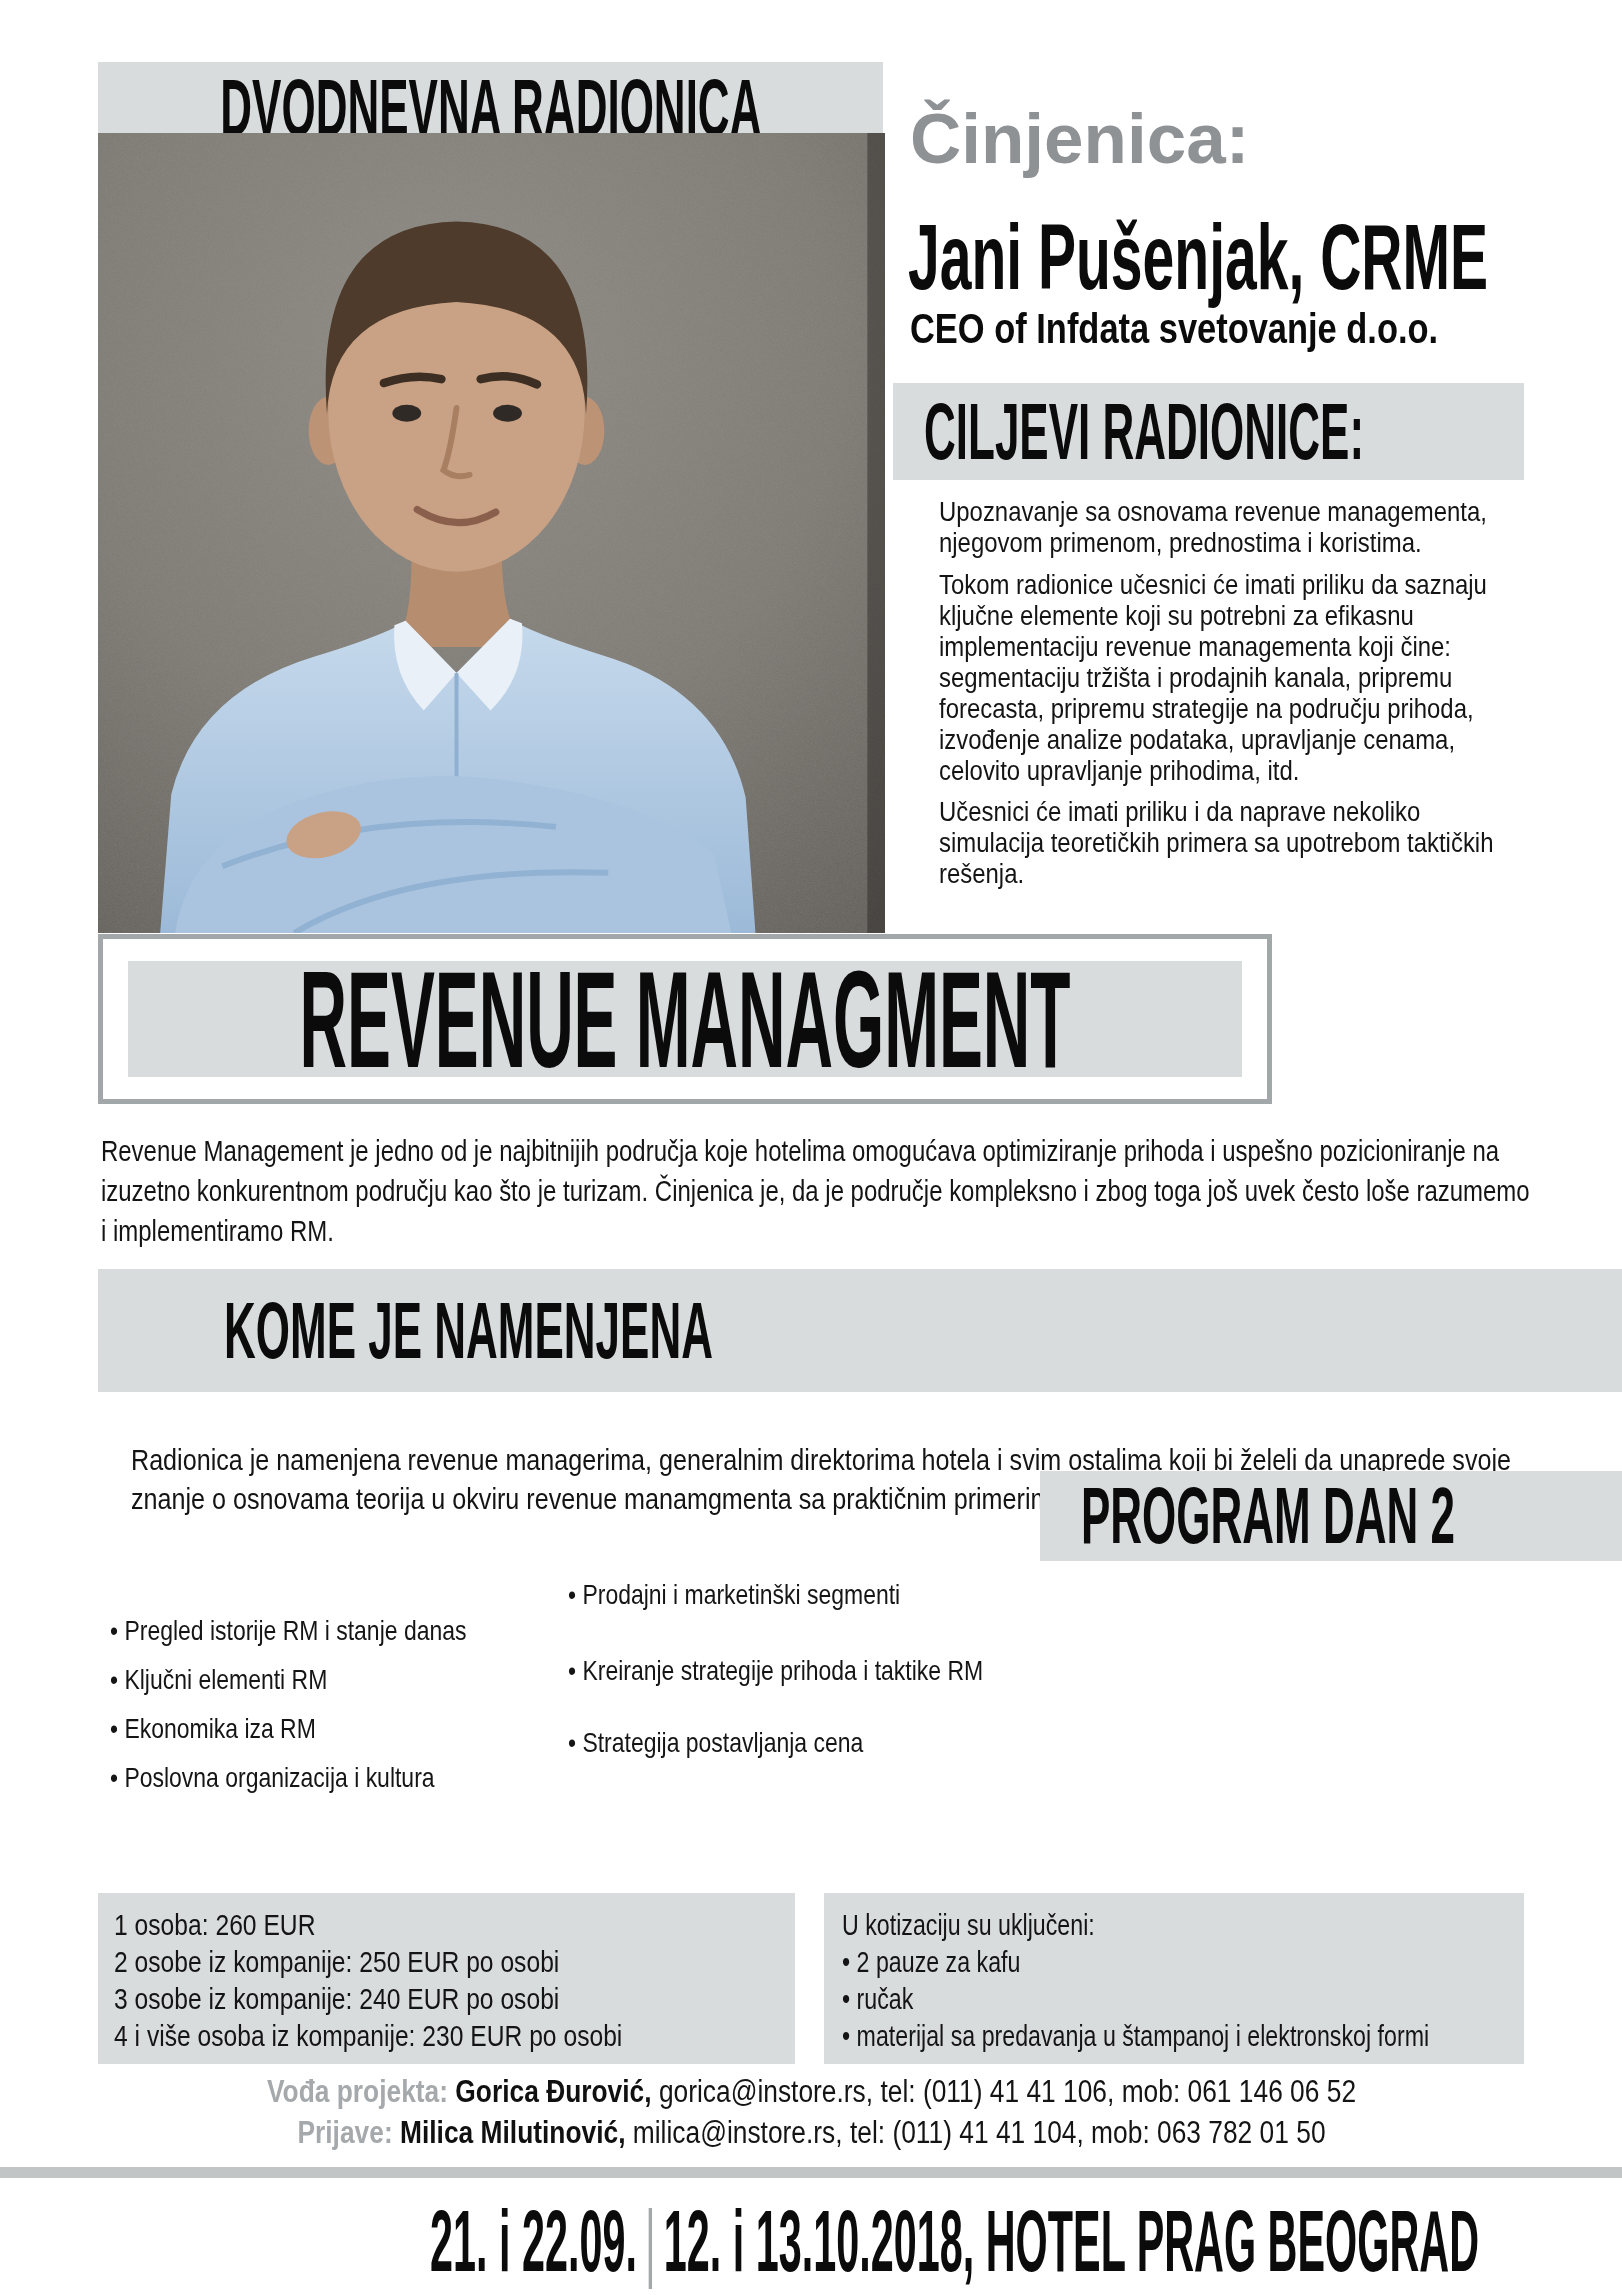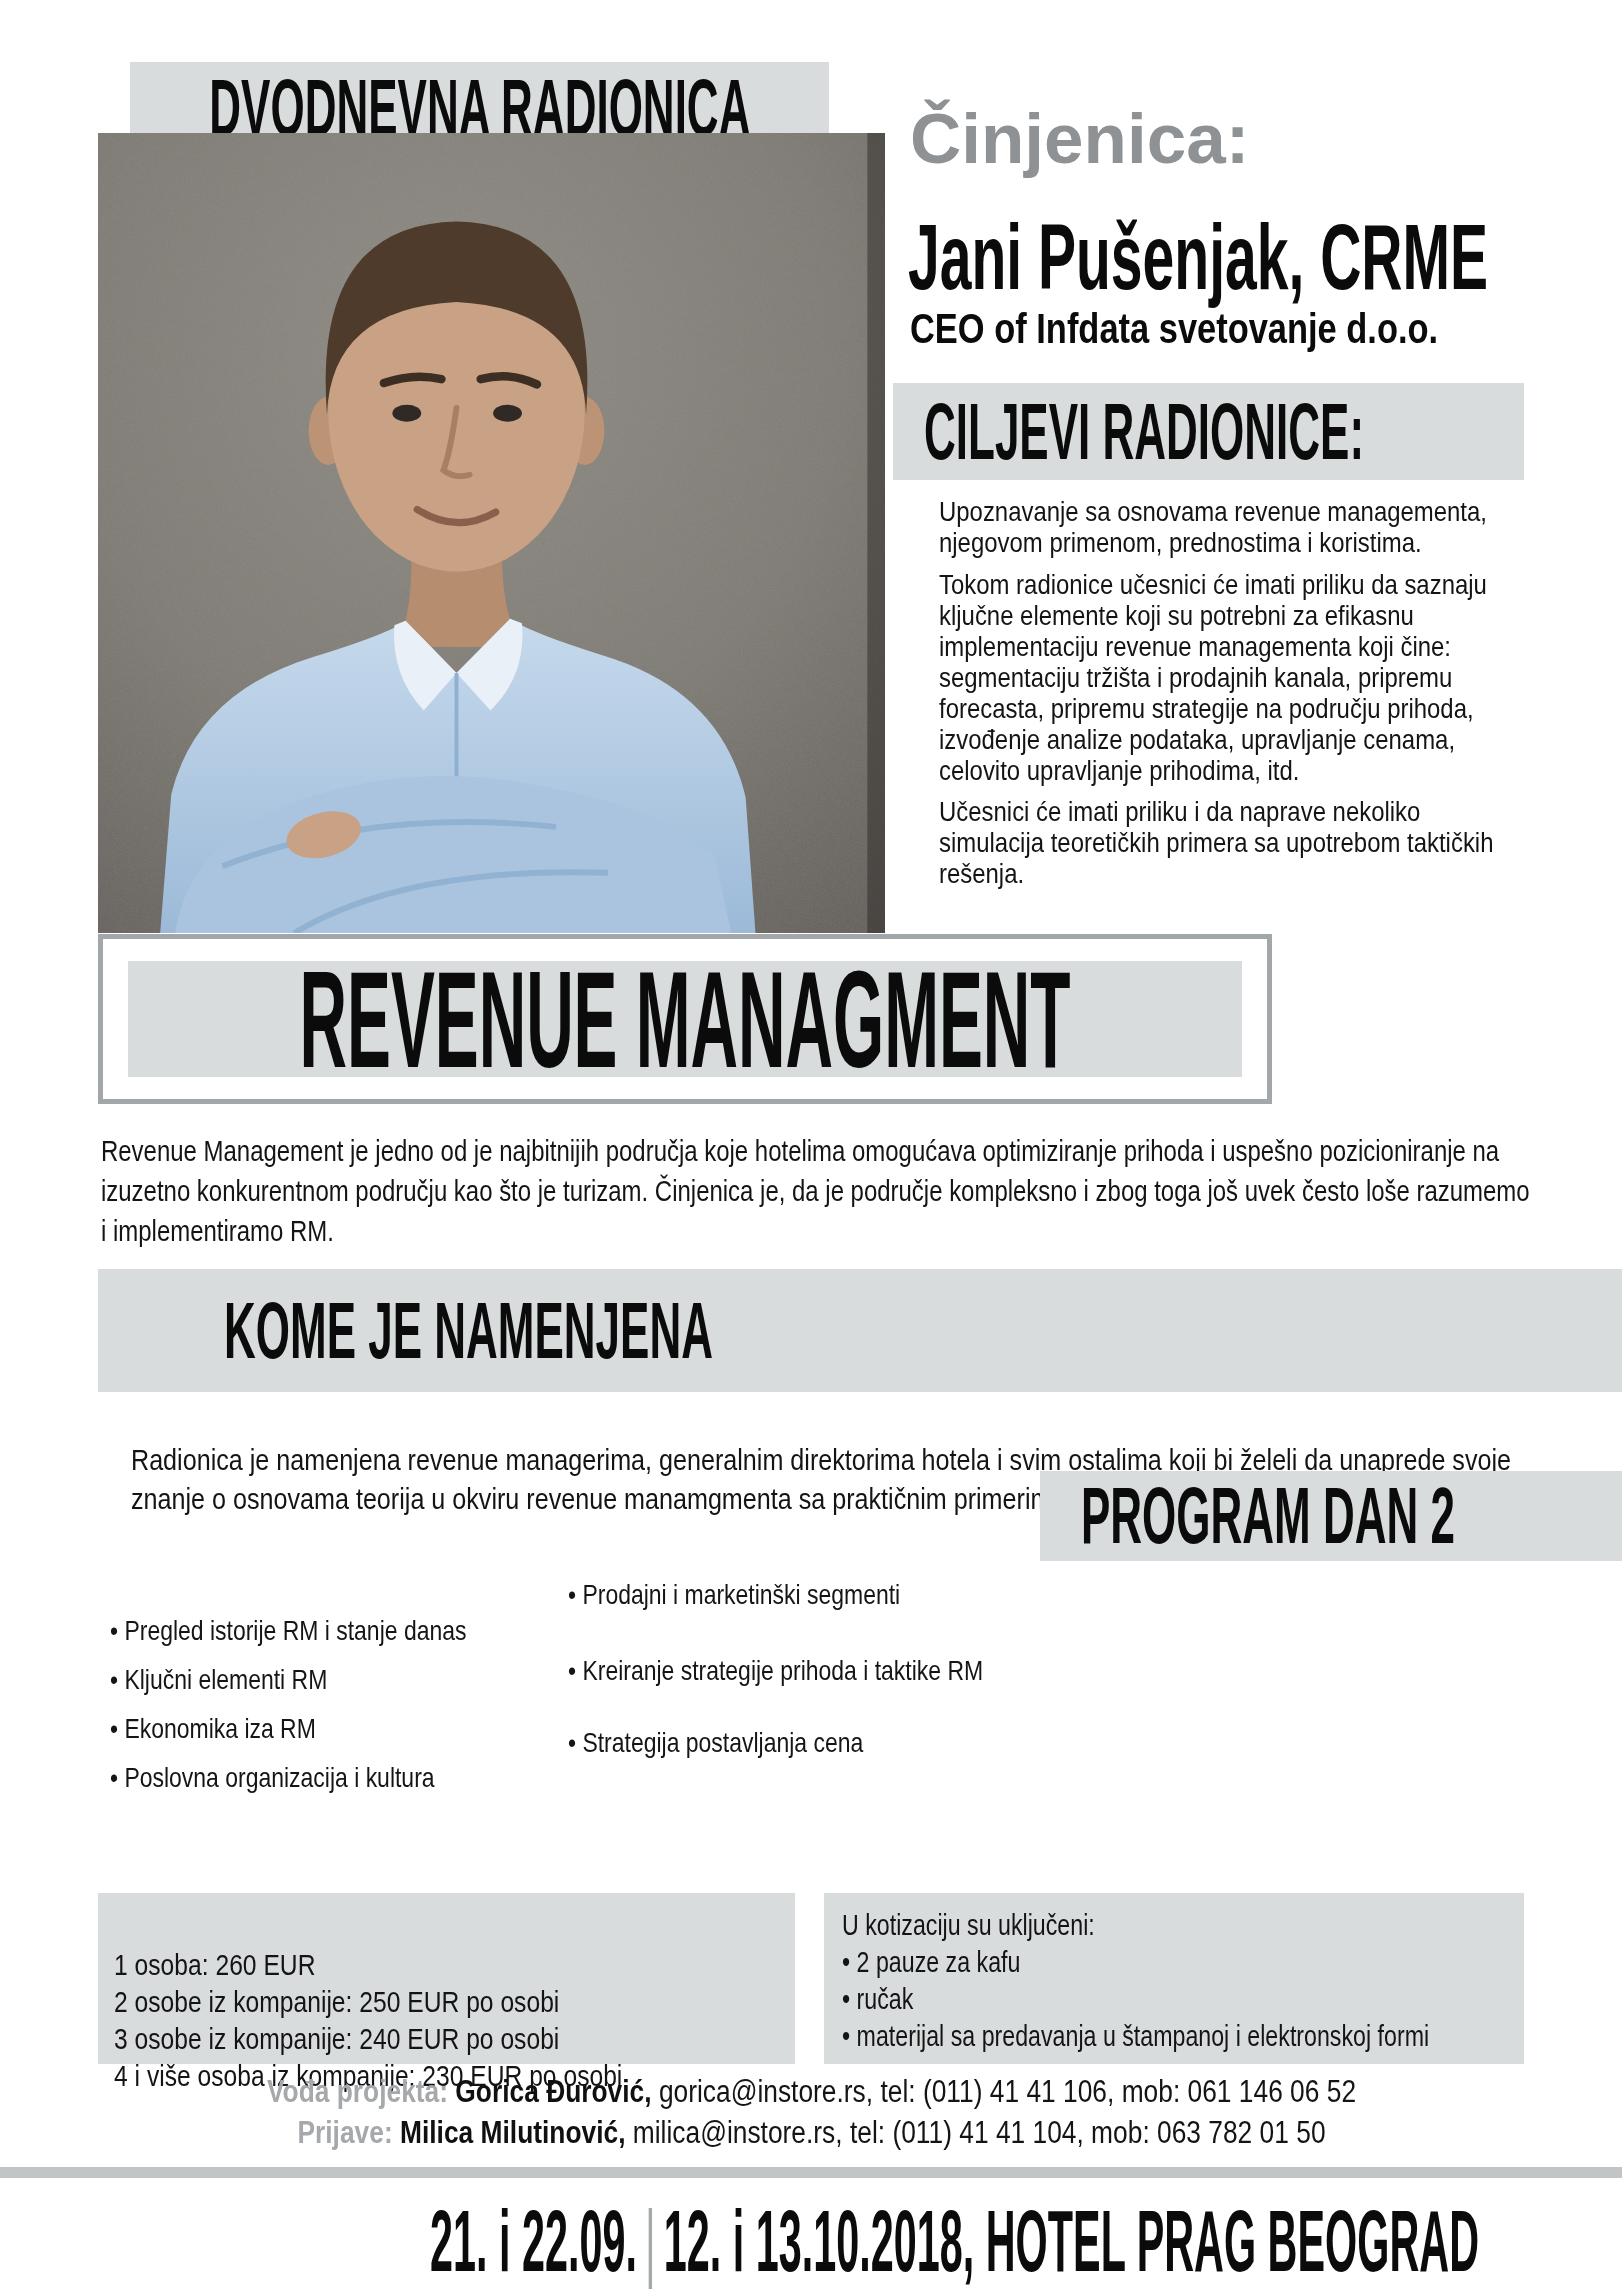--- a/index.html
+++ b/index.html
@@ -28,21 +28,21 @@
                 transform-origin:center center;}
   .contact-label{color:#a6a9ab;font-weight:bold;}
   .contact-name{color:#101010;font-weight:bold;}
   .sep-bar{color:#a4a8aa;font-weight:400;padding:0 17px;}
 </style>
 </head>
 <body>
 
 <div class="page">
 
-  <div class="graybox flexv" style="left:98px;top:62px;width:699px;height:92px;justify-content:center;margin-left:32px;">
+  <div class="graybox flexv" style="left:98px;top:62px;width:785px;height:92px;justify-content:center;">
     <span class="display" style="font-size:80px;transform:scaleX(.55);transform-origin:center center;">DVODNEVNA RADIONICA</span>
   </div>
 
   <div class="abs" style="left:98px;top:133px;width:787px;height:800px;">
     <svg width="787" height="800" viewBox="0 0 1203 1222" preserveAspectRatio="none">
       <defs>
         <radialGradient id="wallg" cx="45%" cy="28%" r="90%">
           <stop offset="0" stop-color="#8d8983"></stop>
           <stop offset="0.55" stop-color="#7c7872"></stop>
           <stop offset="1" stop-color="#5f5b56"></stop>
@@ -129,21 +129,21 @@
     <li class="bullet-item" style="margin-bottom:48px;">Prodajni i marketinški segmenti</li>
     <li class="bullet-item" style="margin-bottom:44px;">Kreiranje strategije prihoda i taktike RM</li>
     <li class="bullet-item">Strategija postavljanja cena</li>
   </ul>
 
   <div class="graybox flexv" style="left:1040px;top:1471px;width:583px;height:90px;">
     <span class="display sx" style="font-size:80px;margin-left:41px;transform:scaleX(.55);">PROGRAM DAN 2</span>
   </div>
 
   <div class="graybox" style="left:98px;top:1893px;width:697px;height:171px;">
-    <div style="padding:14.4px 0 0 16.4px;margin-top:40px;">
+    <div style="padding:14.4px 0 0 16.4px;">
       <div class="price-line">1 osoba: 260 EUR</div>
       <div class="price-line">2 osobe iz kompanije: 250 EUR po osobi</div>
       <div class="price-line">3 osobe iz kompanije: 240 EUR po osobi</div>
       <div class="price-line">4 i više osoba iz kompanije: 230 EUR po osobi</div>
     </div>
   </div>
   <div class="graybox" style="left:824px;top:1893px;width:700px;height:171px;">
     <div style="padding:14.4px 0 0 18.3px;">
       <div class="incl-line">U kotizaciju su uključeni:</div>
       <div class="incl-line b">2 pauze za kafu</div>

